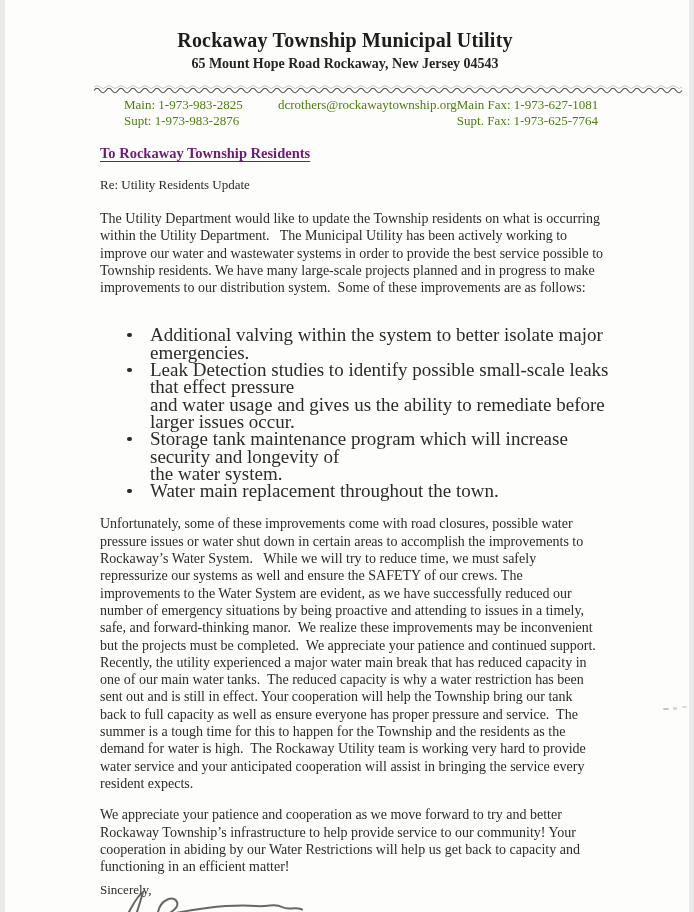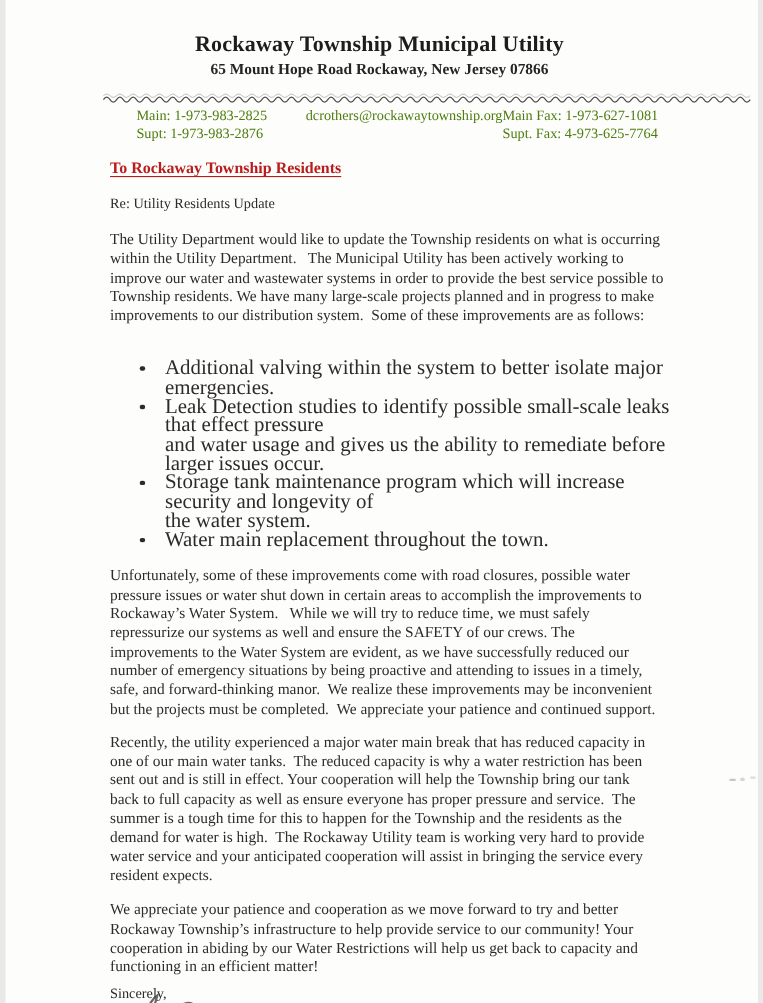--- a/index.html
+++ b/index.html
@@ -19,28 +19,28 @@
     font-size:14px;font-weight:700;text-align:center;margin:3px 30px 0 0;
     color:#262523;line-height:17px;
   }
   .divider{display:block;margin:12px 0 2px -7px;}
   .contact-row{display:flex;font-size:13px;line-height:16px;padding-left:24px;color:#4d7c0f;}
   .c-left{width:166px;}
   .c-mid{flex:1;text-align:center;}
   .c-right{width:176px;}
   
   .salutation{
-    font-size:14.5px;font-weight:700;margin:15px 0 0;color:#b91c1c;
+    font-size:14.5px;font-weight:700;margin:15px 0 0;color:#701a75;
     text-decoration:underline;text-underline-offset:3px;line-height:18px;
   }
   .subject{margin:14px 0 0;font-size:13px;line-height:17px;}
   .para{font-size:14px;line-height:17.3px;white-space:pre-wrap;margin:0;}
   .p1{margin-top:17px;}
   .p2{margin-top:16px;}
-  .p3{margin-top:13px;}
+  .p3{}
   .p4{margin-top:14px;}
   ul.improvements{
     margin:30px 0 0;padding-left:50px;list-style:none;
     font-size:19px;line-height:17.3px;
   }
   ul.improvements li{white-space:pre-wrap;position:relative;margin:0;}
   ul.improvements li::before{
     content:"";position:absolute;left:-23px;top:6.5px;
     width:4.5px;height:4.5px;border-radius:50%;background:#2d2b28;
   }
@@ -52,36 +52,36 @@
   .speck.s2{left:668px;top:707px;width:4px;height:3px;opacity:.4;}
   .speck.s3{left:677px;top:706px;width:5px;height:2px;opacity:.35;}
 </style>
 </head>
 <body>
 
 <div class="page">
 
   <header>
     <h1 class="org-name">Rockaway Township Municipal Utility</h1>
-    <div class="org-address">65 Mount Hope Road Rockaway, New Jersey 07866</div>
+    <div class="org-address">65 Mount Hope Road Rockaway, New Jersey 04543</div>
 
     <svg class="divider" width="594" height="11">
       <path fill="none" stroke="#807f7c" stroke-width="0.8" opacity="0.55" d="M1 3 q3 -3 6 0 t6 0 t6 0 t6 0 t6 0 t6 0 t6 0 t6 0 t6 0 t6 0 t6 0 t6 0 t6 0 t6 0 t6 0 t6 0 t6 0 t6 0 t6 0 t6 0 t6 0 t6 0 t6 0 t6 0 t6 0 t6 0 t6 0 t6 0 t6 0 t6 0 t6 0 t6 0 t6 0 t6 0 t6 0 t6 0 t6 0 t6 0 t6 0 t6 0 t6 0 t6 0 t6 0 t6 0 t6 0 t6 0 t6 0 t6 0 t6 0 t6 0 t6 0 t6 0 t6 0 t6 0 t6 0 t6 0 t6 0 t6 0 t6 0 t6 0 t6 0 t6 0 t6 0 t6 0 t6 0 t6 0 t6 0 t6 0 t6 0 t6 0 t6 0 t6 0 t6 0 t6 0 t6 0 t6 0 t6 0 t6 0 t6 0 t6 0 t6 0 t6 0 t6 0 t6 0 t6 0 t6 0 t6 0 t6 0 t6 0 t6 0 t6 0 t6 0 t6 0 t6 0 t6 0 t6 0 t6 0 t6 0"></path>
       <path fill="none" stroke="#4c4b49" stroke-width="1.1" d="M1 6.5 q3 -4.5 6 0 t6 0 t6 0 t6 0 t6 0 t6 0 t6 0 t6 0 t6 0 t6 0 t6 0 t6 0 t6 0 t6 0 t6 0 t6 0 t6 0 t6 0 t6 0 t6 0 t6 0 t6 0 t6 0 t6 0 t6 0 t6 0 t6 0 t6 0 t6 0 t6 0 t6 0 t6 0 t6 0 t6 0 t6 0 t6 0 t6 0 t6 0 t6 0 t6 0 t6 0 t6 0 t6 0 t6 0 t6 0 t6 0 t6 0 t6 0 t6 0 t6 0 t6 0 t6 0 t6 0 t6 0 t6 0 t6 0 t6 0 t6 0 t6 0 t6 0 t6 0 t6 0 t6 0 t6 0 t6 0 t6 0 t6 0 t6 0 t6 0 t6 0 t6 0 t6 0 t6 0 t6 0 t6 0 t6 0 t6 0 t6 0 t6 0 t6 0 t6 0 t6 0 t6 0 t6 0 t6 0 t6 0 t6 0 t6 0 t6 0 t6 0 t6 0 t6 0 t6 0 t6 0 t6 0 t6 0 t6 0 t6 0"></path>
     </svg>
 
     <div class="contact-row">
       <div class="c-left">
         <div>Main: 1-973-983-2825</div>
         <div>Supt: 1-973-983-2876</div>
       </div>
       <div class="c-mid">dcrothers@rockawaytownship.org</div>
       <div class="c-right">
         <div>Main Fax: 1-973-627-1081</div>
-        <div>Supt. Fax: 4-973-625-7764</div>
+        <div>Supt. Fax: 1-973-625-7764</div>
       </div>
     </div>
   </header>
 
   <main>
     <h2 class="salutation">To Rockaway Township Residents</h2>
     <p class="subject">Re: Utility Residents Update</p>
 
     <p class="para p1">The Utility Department would like to update the Township residents on what is occurring
 within the Utility Department.   The Municipal Utility has been actively working to

